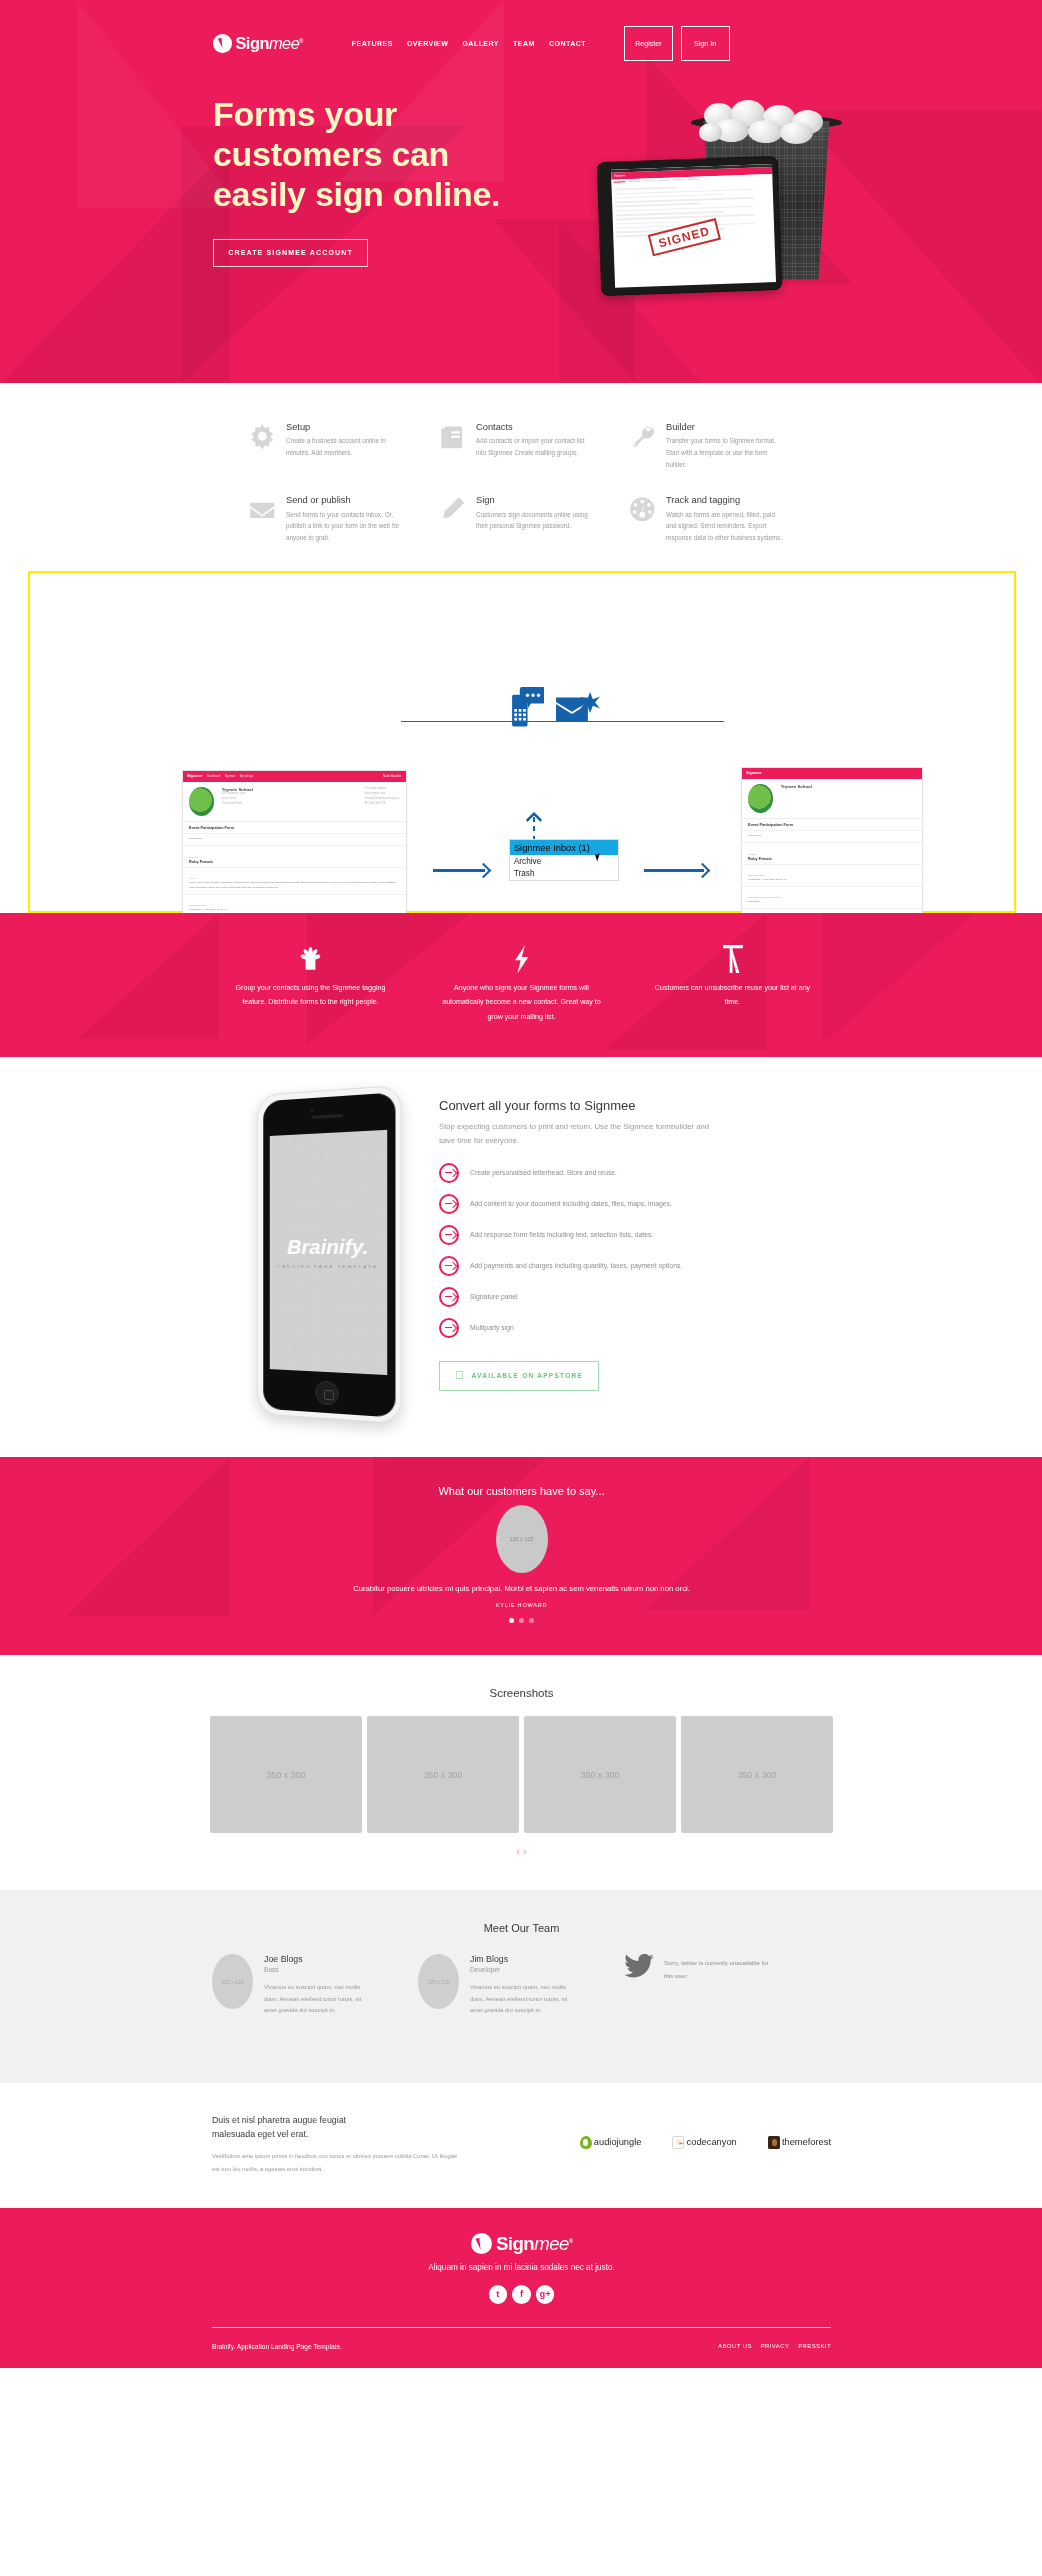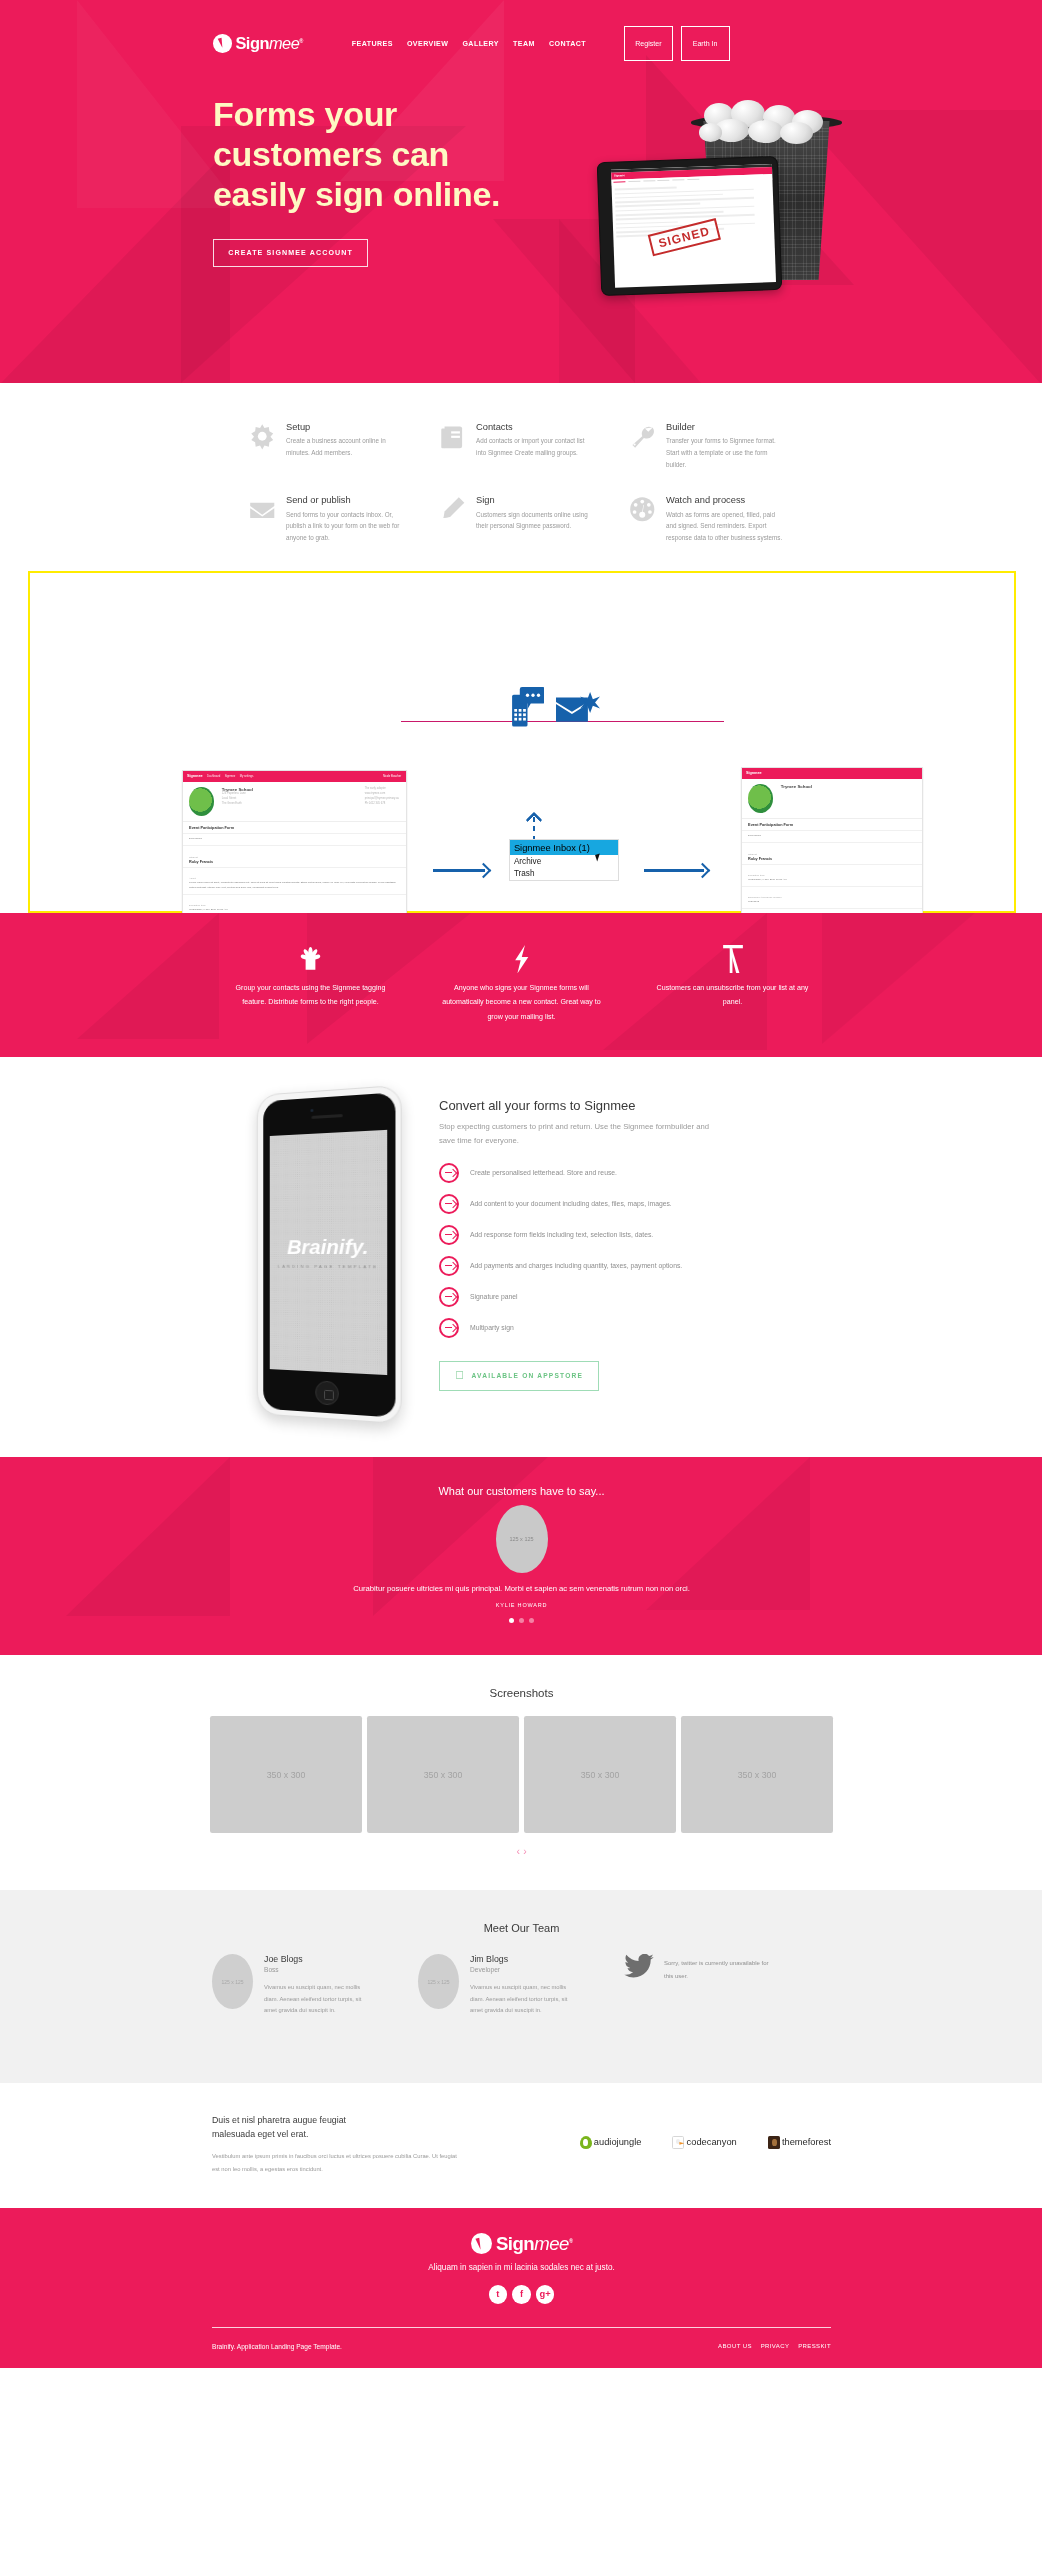--- a/index.html
+++ b/index.html
@@ -364,21 +364,21 @@
       </div>
       <div class="nav-links">
         <a href="#">FEATURES</a>
         <a href="#">OVERVIEW</a>
         <a href="#">GALLERY</a>
         <a href="#">TEAM</a>
         <a href="#">CONTACT</a>
       </div>
       <div class="nav-btns">
         <button class="nav-btn">Register</button>
-        <button class="nav-btn">Earth In</button>
+        <button class="nav-btn">Sign In</button>
       </div>
     </nav>
 
     <div class="hero-body">
       <h1 class="hero-title">Forms your customers can easily sign online.</h1>
       <button class="hero-cta">CREATE SIGNMEE ACCOUNT</button>
     </div>
 
     <div class="hero-art">
       <div class="bin-rim"></div>
@@ -505,21 +505,21 @@
               <circle cx="26" cy="12" r="3.4" fill="#fff"></circle>
               <circle cx="38" cy="18" r="3.4" fill="#fff"></circle>
               <circle cx="14" cy="18" r="3.4" fill="#fff"></circle>
               <circle cx="12" cy="31" r="3.4" fill="#fff"></circle>
               <circle cx="40" cy="31" r="3.4" fill="#fff"></circle>
               <circle cx="26" cy="36" r="5.5" fill="#fff"></circle>
               <path d="M25 36l3-18 1 .4-3 18z" fill="#fff"></path>
             </svg>
         </span>
         <div>
-          <h3>Watch and process</h3>
+          <h3>Track and tagging</h3>
           <p>Watch as forms are opened, filled, paid and signed. Send reminders. Export response data to other business systems.</p>
         </div>
       </div>
     </div>
   </section>
 
   <section class="diagram-wrap">
     <div class="diagram">
       <div class="diag-rule"></div>
 
@@ -678,21 +678,21 @@
         <p>Anyone who signs your Signmee forms will automatically become a new contact. Great way to grow your mailing list.</p>
       </div>
       <div class="pb-col">
         <span class="pb-ic">
           <svg width="22" height="28.5" viewBox="0 0 40 52" fill="#fff">
               <rect x="2" y="0" width="36" height="6"></rect>
               <path d="M14 6h5v46h-5z"></path>
               <path d="M18 6l14 46h-6L14 6z"></path>
             </svg>
         </span>
-        <p>Customers can unsubscribe from your list at any panel.</p>
+        <p>Customers can unsubscribe reuse your list at any time.</p>
       </div>
     </div>
   </section>
 
   <section class="convert">
     <div class="phone">
       <div class="phone-inner">
         <div class="phone-cam"></div>
         <div class="phone-speaker"></div>
         <div class="phone-screen">

